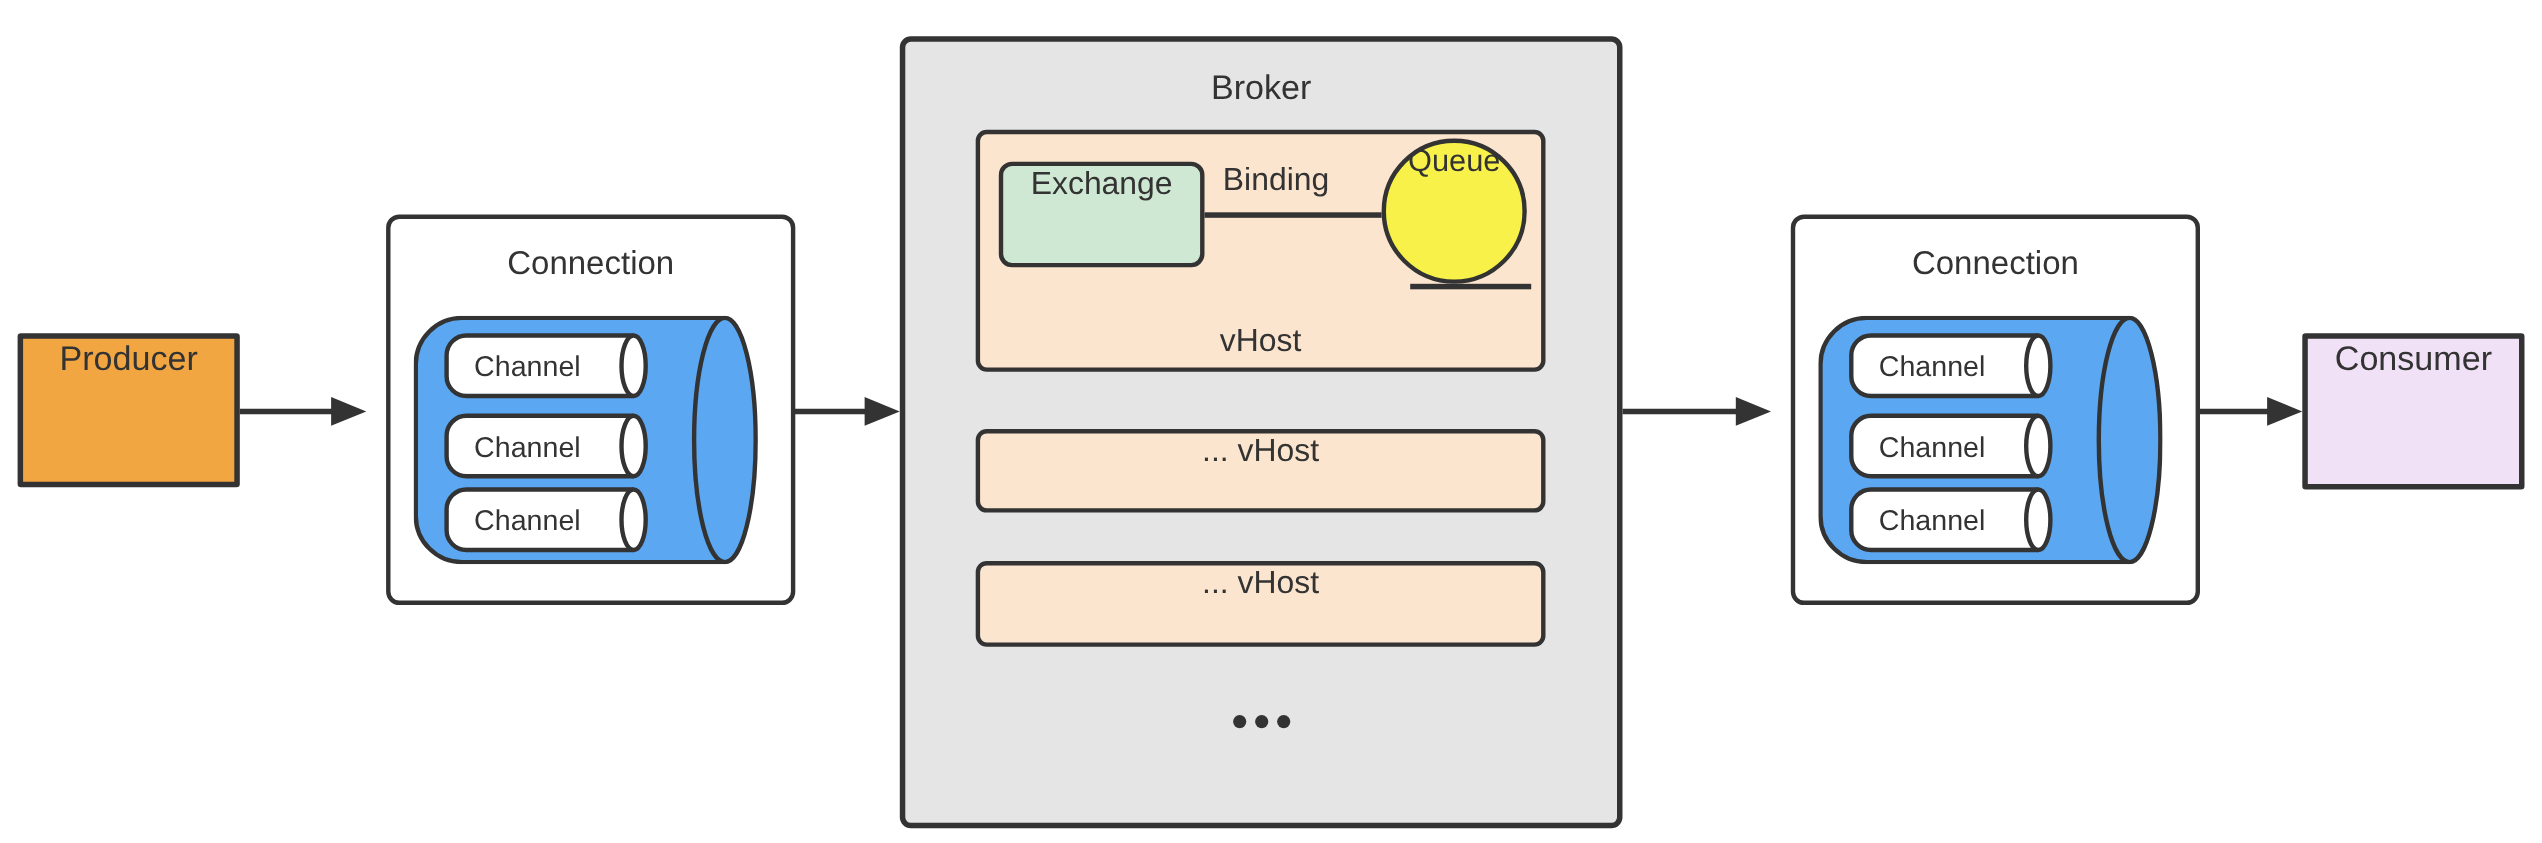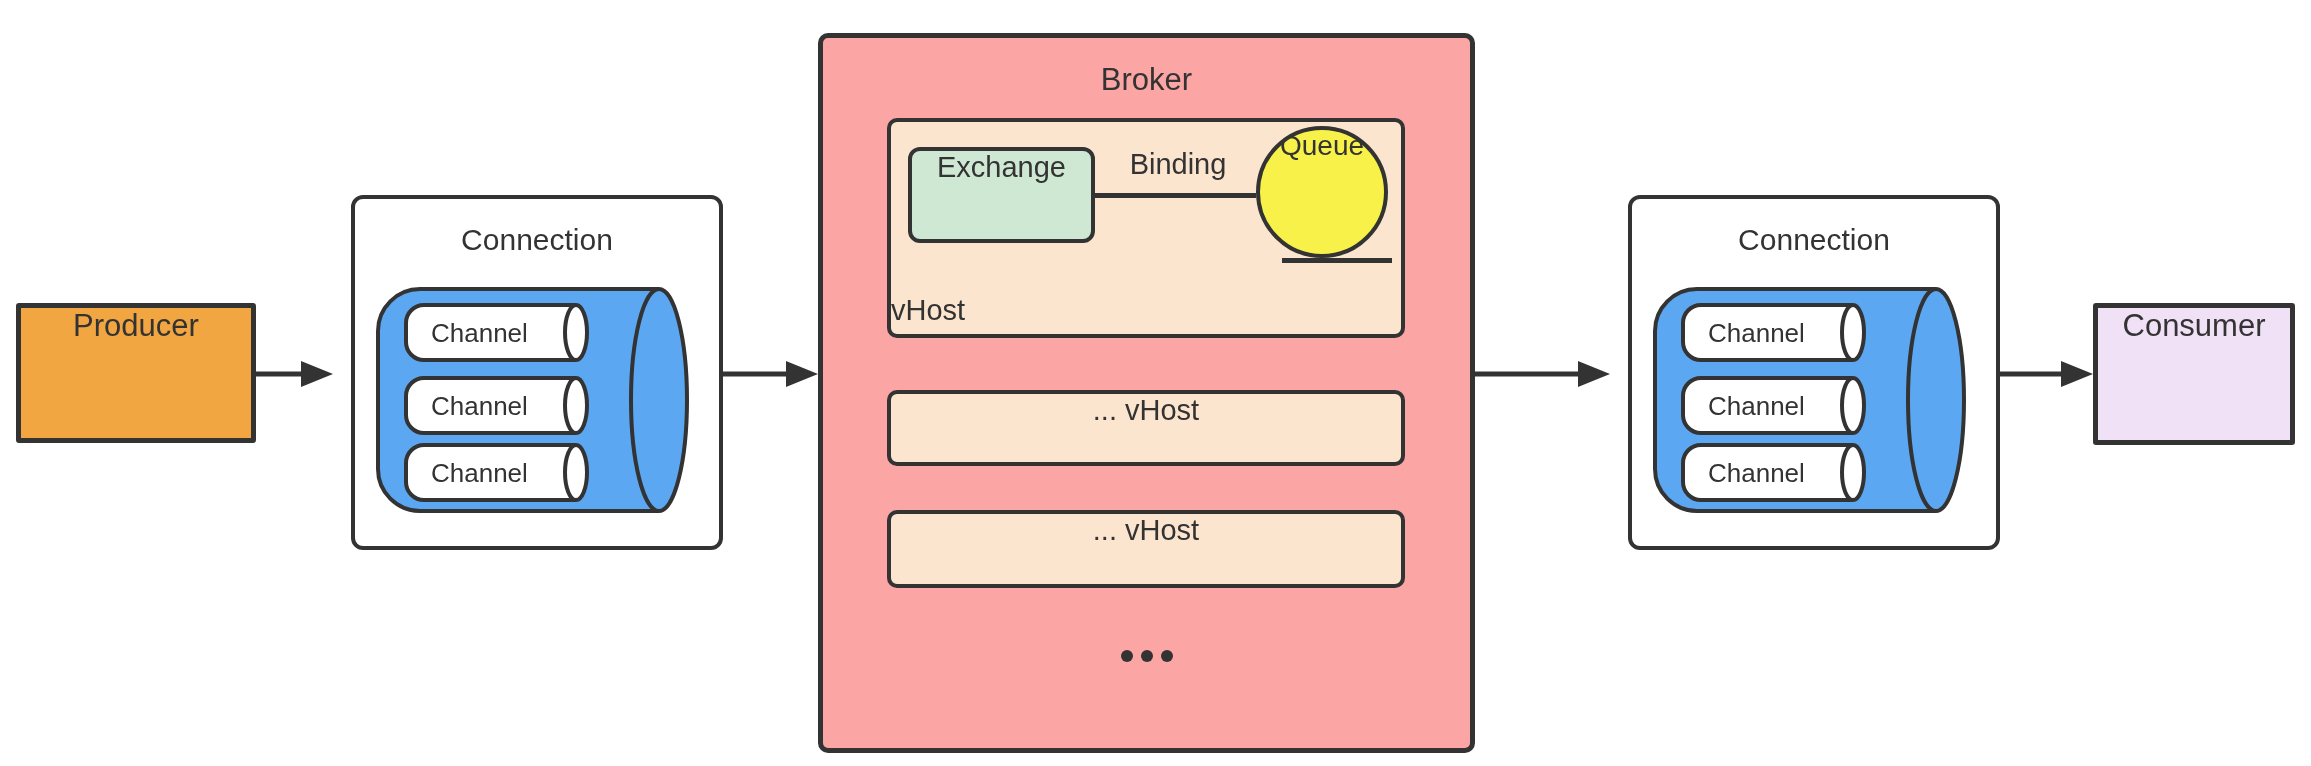--- a/index.html
+++ b/index.html
@@ -5,45 +5,45 @@
   html,body { margin:0; padding:0; background:#ffffff; }
   #stage {
     position:relative; width:2311px; height:766px; overflow:hidden;
     background:#ffffff; font-family:"Liberation Sans", sans-serif; color:#333333;
   }
   .abs { position:absolute; box-sizing:border-box; }
   .box { position:absolute; box-sizing:border-box; border:4px solid #333333; }
   .center { display:flex; align-items:flex-start; justify-content:center; }
 
   
-  #producer { left:16px; top:303px; width:240px; height:140px; background:#F2A642; border-width:5px; border-radius:3px; font-size:31px; }
+  #producer { left:16px; top:303px; width:202px; height:140px; background:#F2A642; border-width:5px; border-radius:3px; font-size:31px; }
   #consumer { left:2093px; top:303px; width:202px; height:142px; background:#F1E1F6; border-width:5px; border-radius:3px; font-size:31px; }
 
   
   .connection { width:372px; height:355px; top:195px; background:#ffffff; border-radius:12px;margin-left:18px; }
   #connection-left { left:333px; }
   #connection-right { left:1610px; }
   .connection .title { position:absolute; top:24px; left:0; width:100%; text-align:center; font-size:30px; }
   .cylinder-svg { position:absolute; left:21px; top:88px; }
   .cylinder-svg path, .cylinder-svg ellipse { stroke:#333333; stroke-width:4px; }
   .cylinder-svg text { font-family:"Liberation Sans", sans-serif; font-size:26px; fill:#333333; stroke:none; }
 
   
-  #broker { left:818px; top:33px; width:657px; height:720px; background:#fca5a5; border-width:5px; border-radius:10px; }
+  #broker { left:818px; top:33px; width:657px; height:720px; background:#e5e5e5; border-width:5px; border-radius:10px; }
   #broker-title { position:absolute; top:24px; left:0; width:100%; text-align:center; font-size:31px; }
   .vhost { position:absolute; left:64px; width:518px; background:#FCE5CE; border:4px solid #333333; border-radius:10px; box-sizing:border-box; font-size:29px; }
   #vhost-main { top:80px; height:220px; }
   #vhost-row-1 { top:352px; height:76px; }
   #vhost-row-2 { top:472px; height:78px; }
   #exchange { left:17px; top:25px; width:187px; height:96px; background:#CFE8D3; border-radius:12px; font-size:29px; }
   #binding-line { left:204px; top:71px; width:161px; height:5px; background:#333333; }
-  #binding-label { left:207px; top:26px; width:160px; text-align:center; font-size:29px; }
+  #binding-label { left:189px; top:26px; width:160px; text-align:center; font-size:29px; }
   #queue { left:365px; top:4px; width:132px; height:132px; background:#F7F149; border:4px solid #333333; border-radius:50%; font-size:28px; }
   #queue-tail { left:391px; top:136px; width:110px; height:5px; background:#333333; }
-  #vhost-main-label { left:0; bottom:7px; width:100%; font-size:29px; }
+  #vhost-main-label { left:0; bottom:7px; width:100%; text-align:center; font-size:29px; }
   #ellipsis { left:0; top:612px; width:100%; display:flex; justify-content:center; gap:8px; }
   #ellipsis .dot { width:12px; height:12px; border-radius:50%; background:#333333; }
 
   
   #arrows { position:absolute; left:0; top:0; pointer-events:none; }
   #arrows line { stroke:#333333; stroke-width:5px; }
   #arrows polygon { fill:#333333; }
 </style>
 </head>
 <body>

